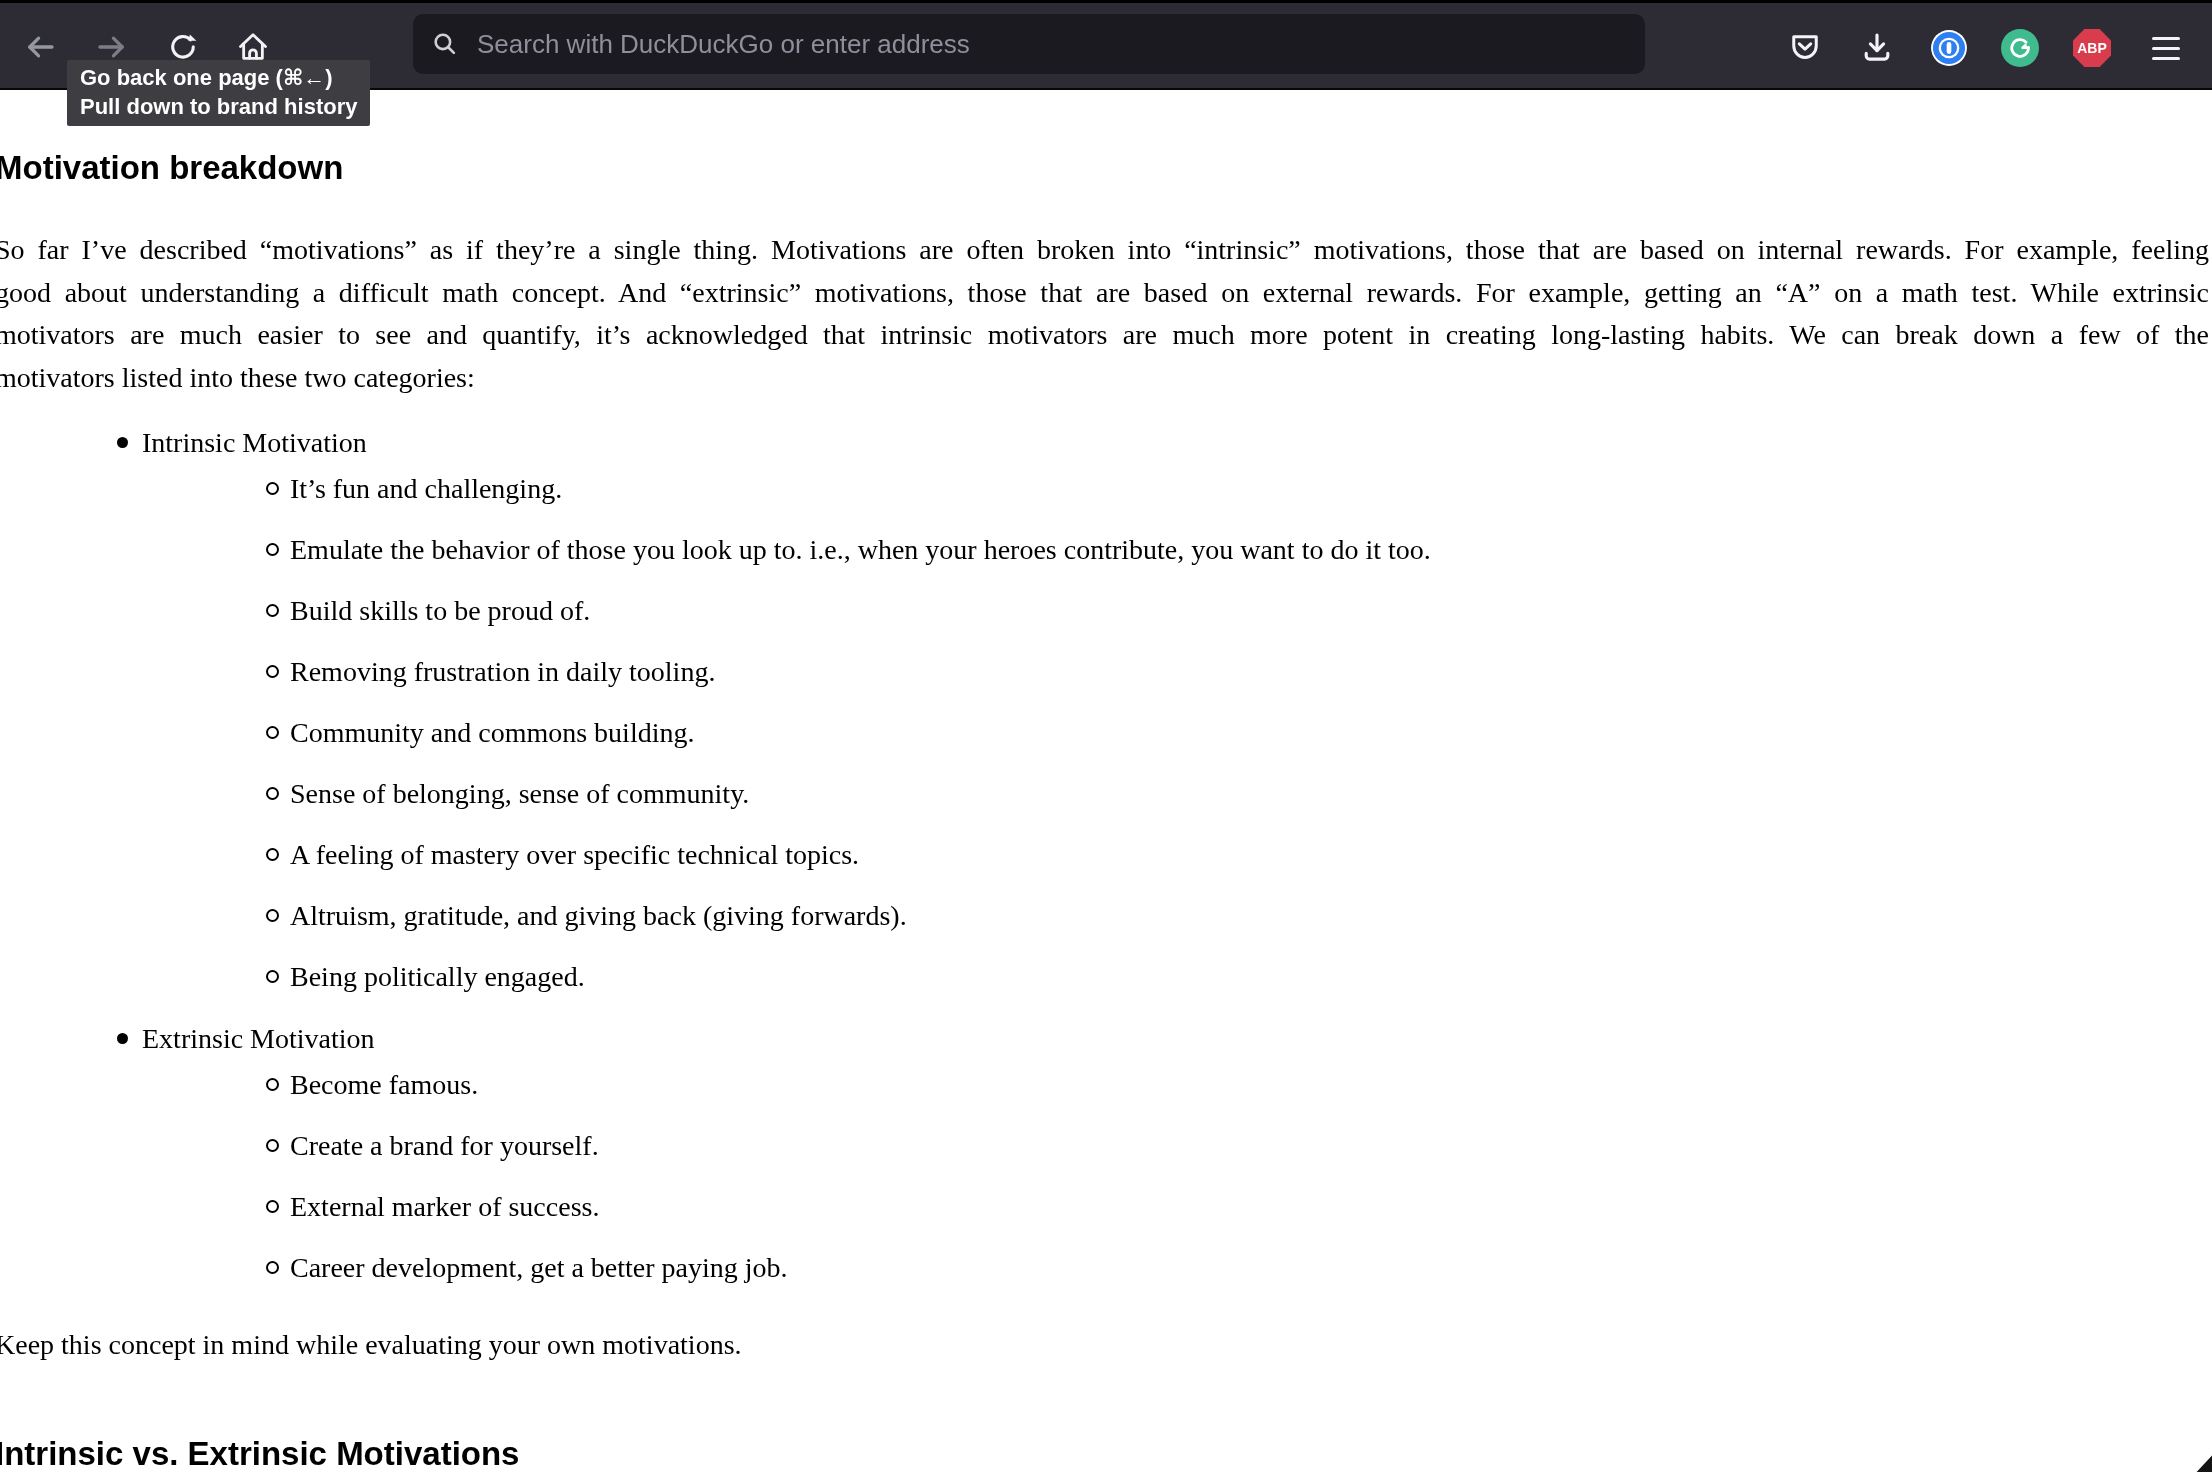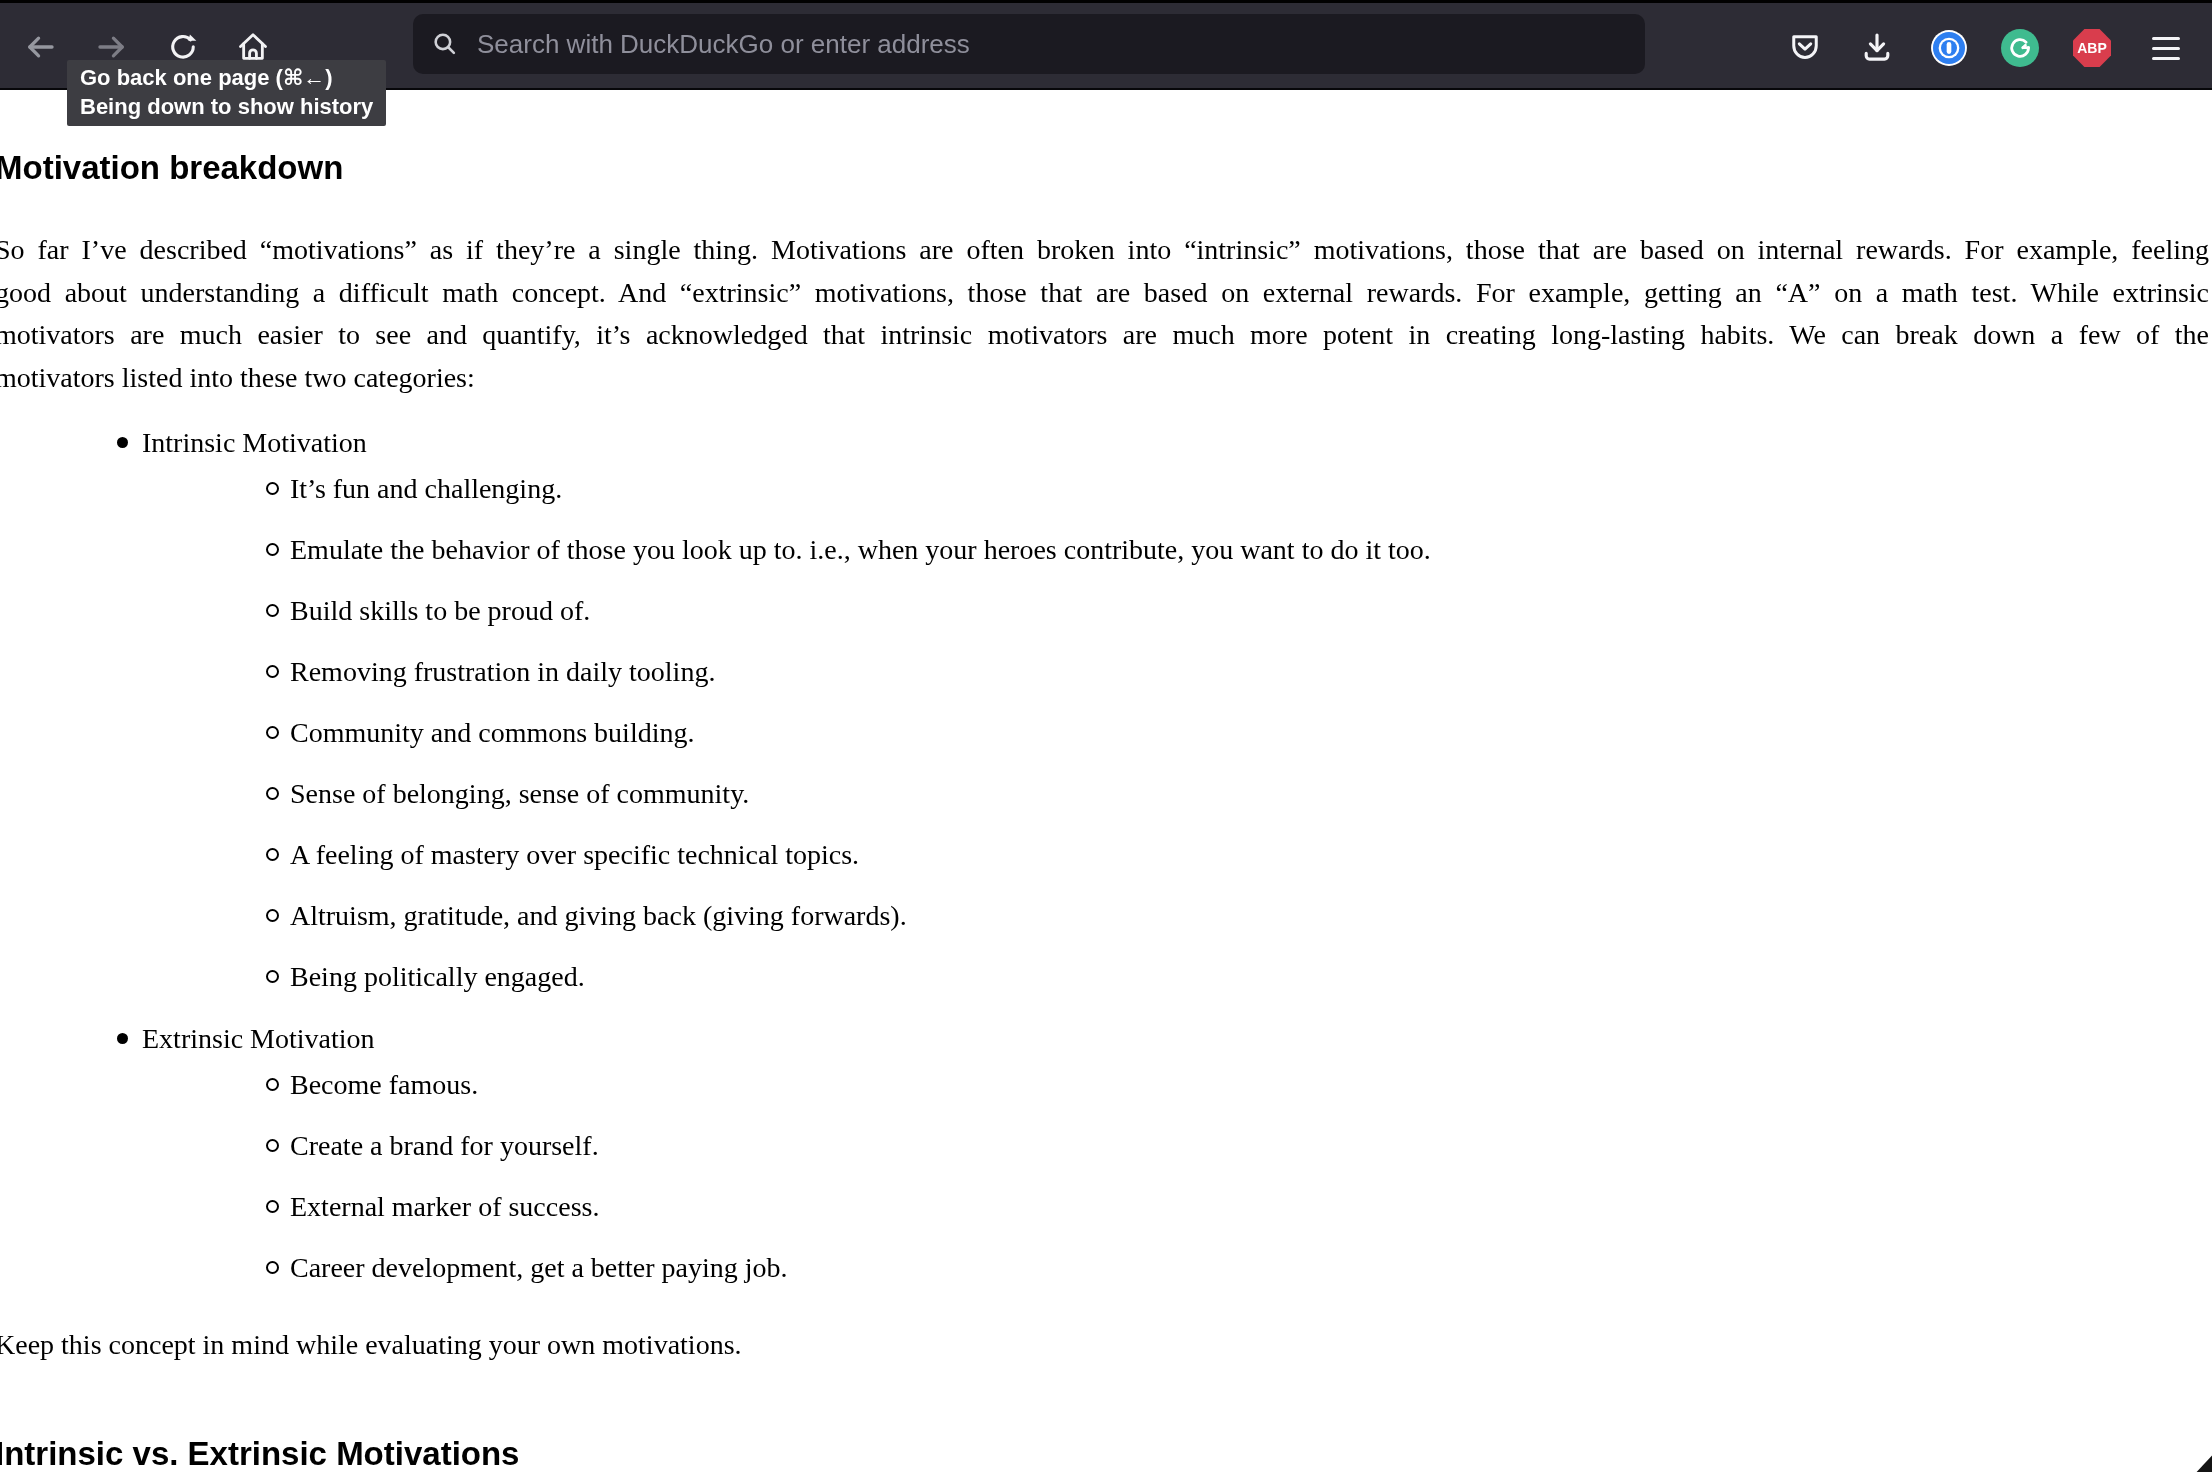--- a/index.html
+++ b/index.html
@@ -239,21 +239,21 @@
     <span class="hamburger">
       <span class="bar"></span>
         <span class="bar"></span>
         <span class="bar"></span>
     </span>
   </button>
 </div>
 
 <div class="tooltip">
   <div>Go back one page (⌘←)</div>
-  <div>Being down to show history</div>
+  <div>Pull down to brand history</div>
 </div>
 
 <div class="content">
 
   <h1 class="h-sans h1">Motivation breakdown</h1>
 
   <div class="para">
     <div class="pline">So far I’ve described “motivations” as if they’re a single thing. Motivations are often broken into “intrinsic” motivations, those that are based on internal rewards. For example, feeling</div>
     <div class="pline">good about understanding a difficult math concept. And “extrinsic” motivations, those that are based on external rewards. For example, getting an “A” on a math test. While extrinsic</div>
     <div class="pline">motivators are much easier to see and quantify, it’s acknowledged that intrinsic motivators are much more potent in creating long-lasting habits. We can break down a few of the</div>

